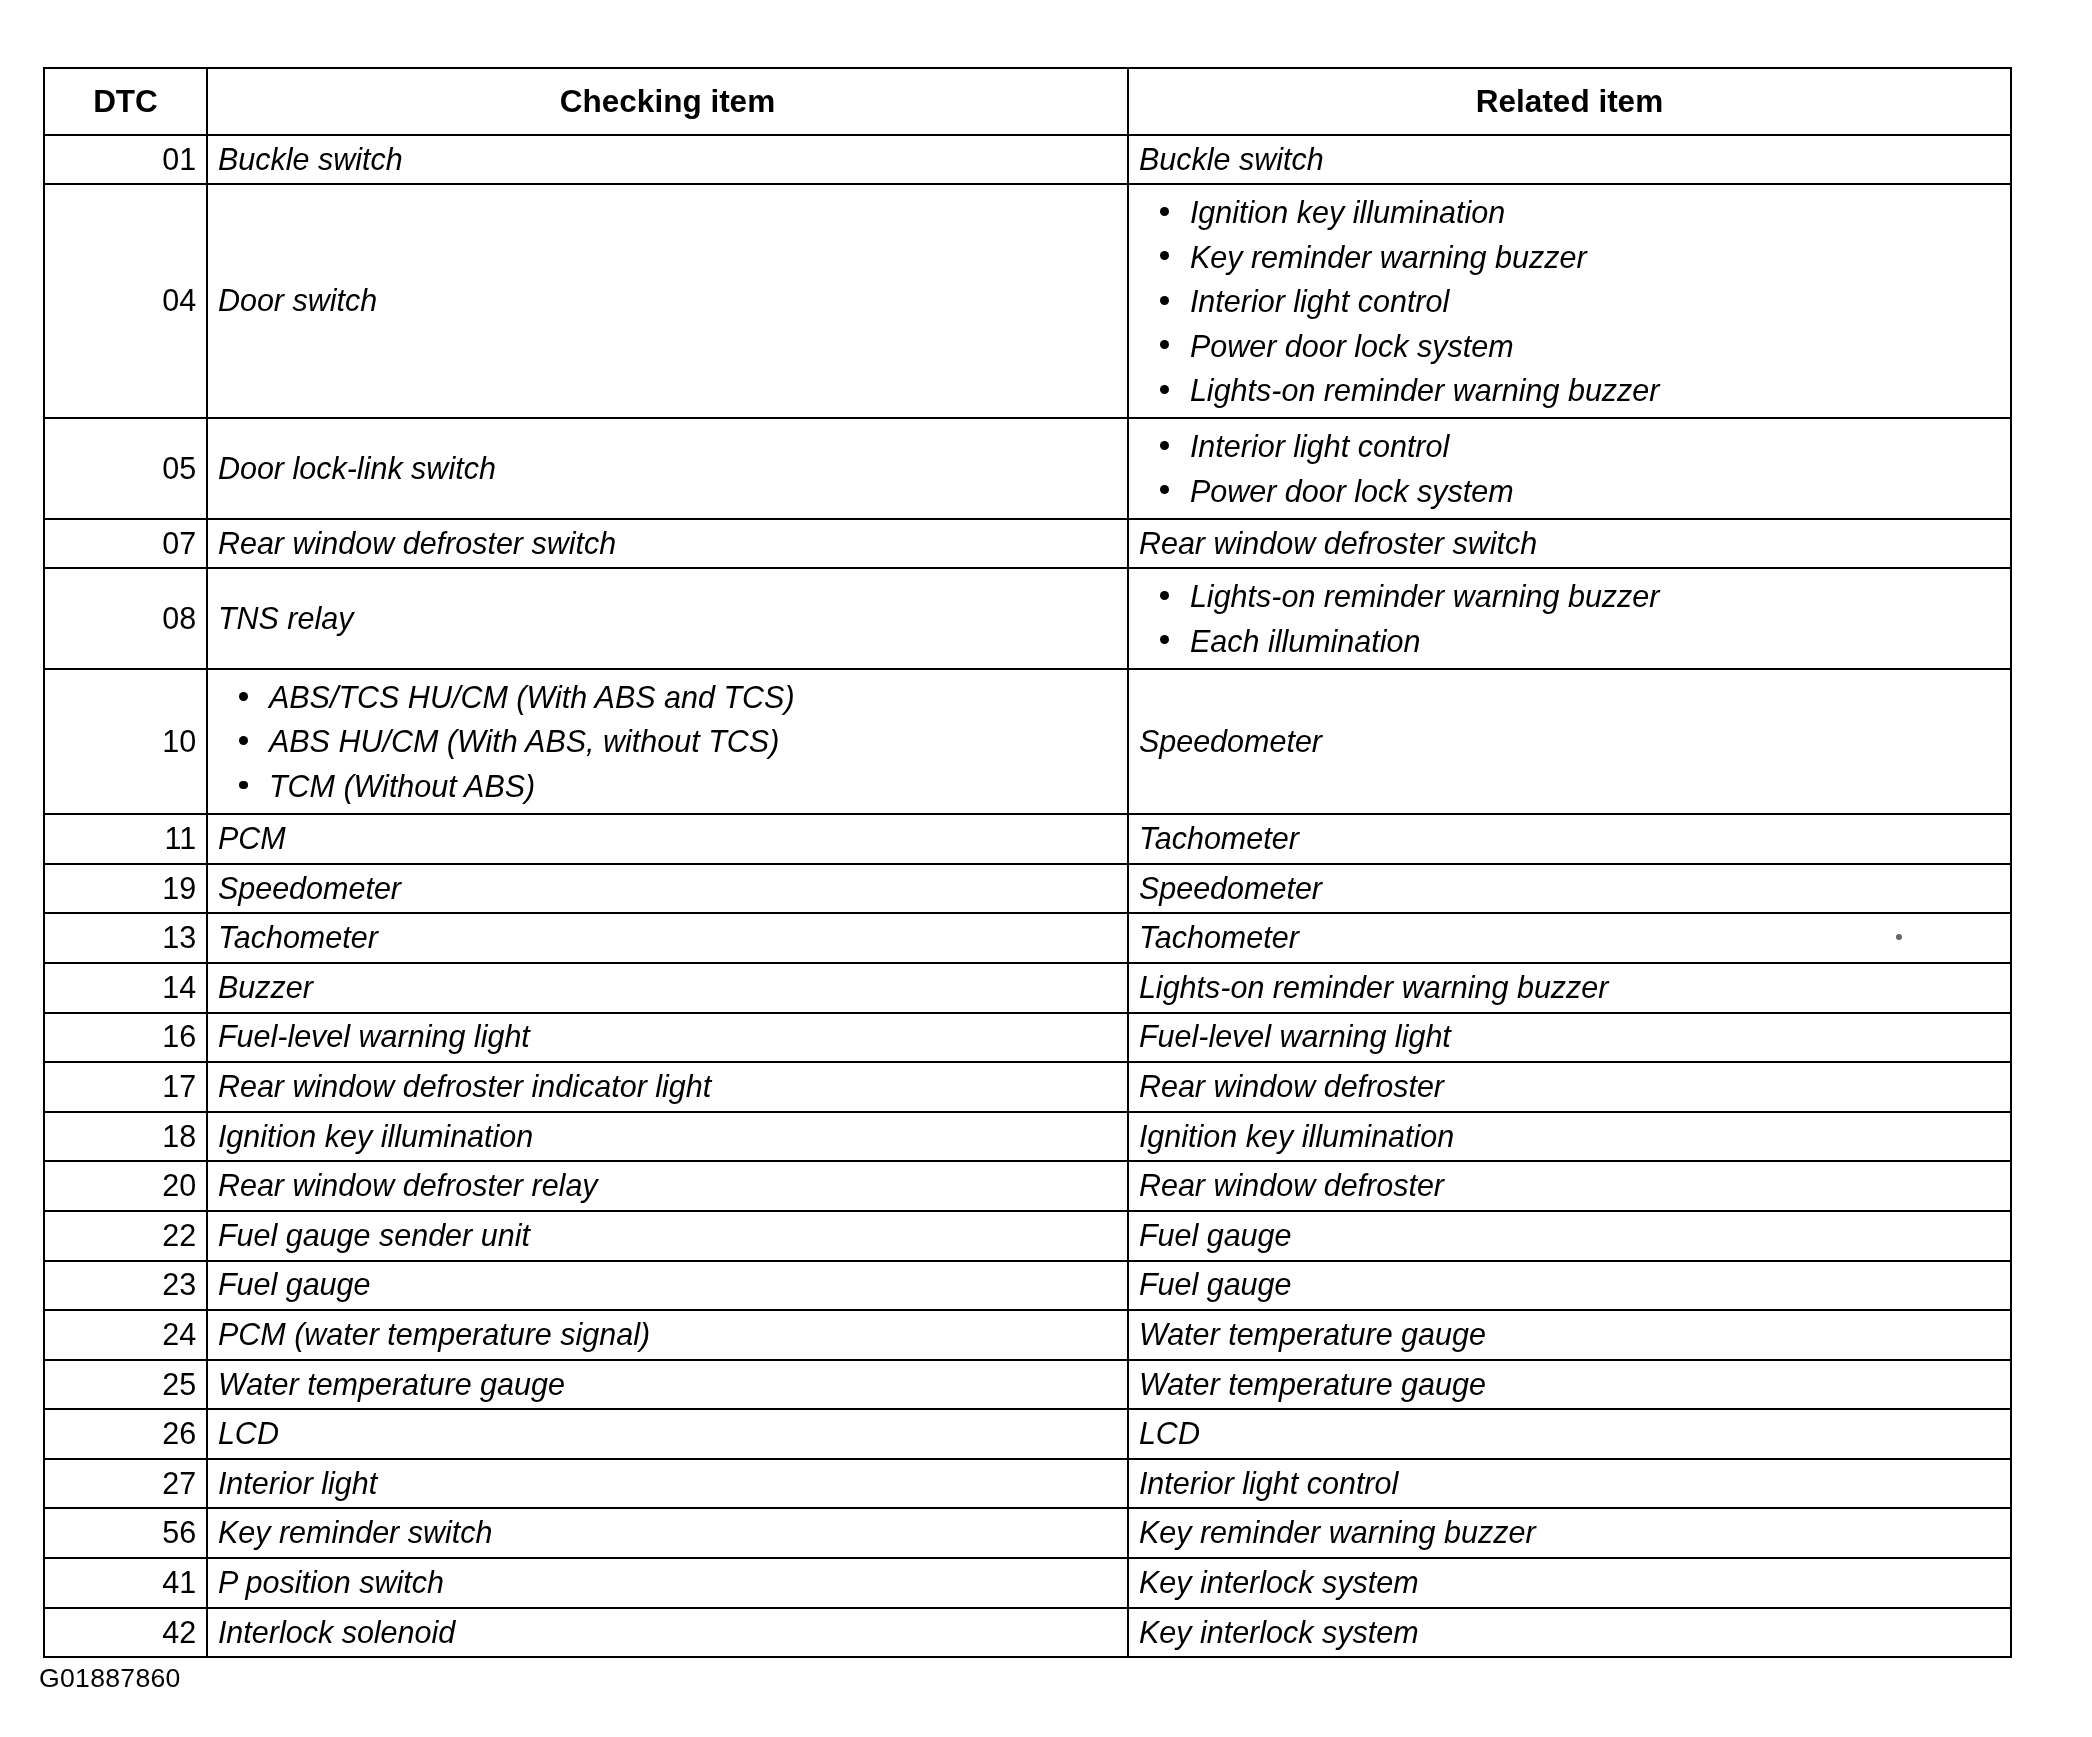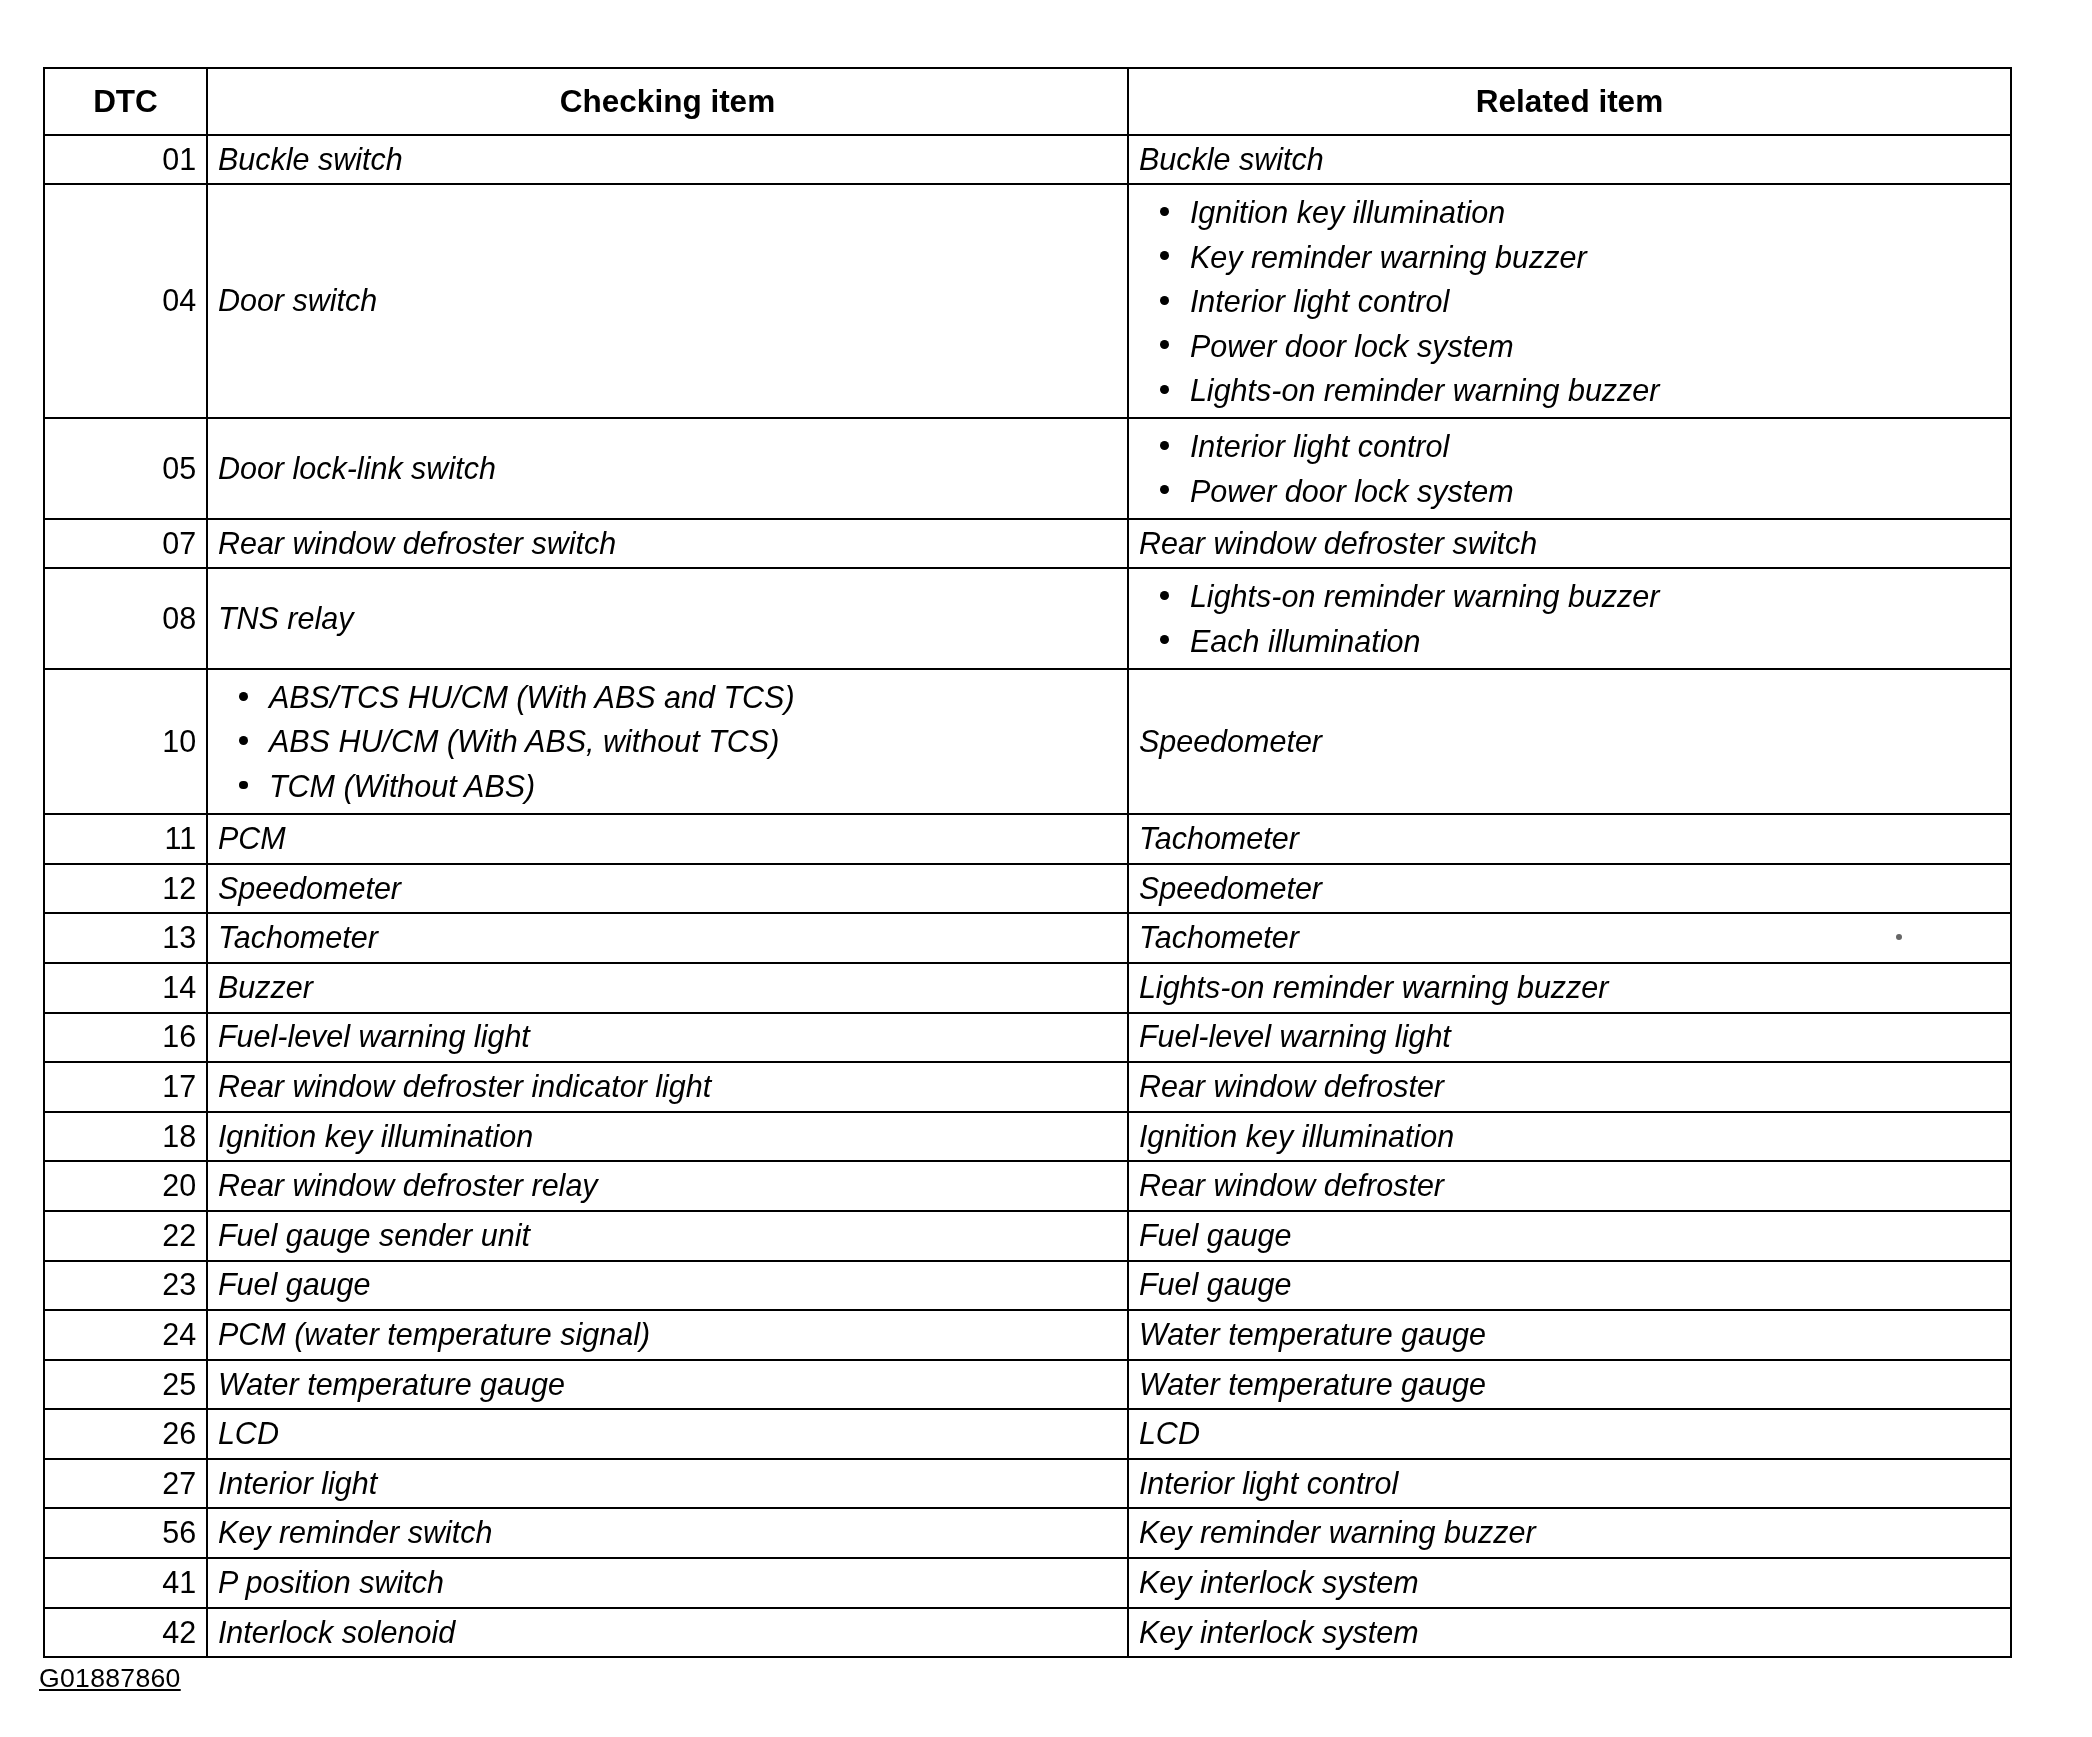--- a/index.html
+++ b/index.html
@@ -85,21 +85,20 @@
   .multirow-pad {
     padding-top: 13.8px;
     padding-bottom: 13.8px;
   }
   .figure-id {
     position: absolute;
     left: 39px;
     top: 1663px;
     font-size: 26.6px;
     letter-spacing: 0.3px;
-    text-decoration: underline;
   }
   .stray-dot {
     position: absolute;
     left: 1896px;
     top: 934px;
     width: 5.9px;
     height: 5.9px;
     background: #333;
     border-radius: 50%;
     opacity: 0.75;
@@ -178,21 +177,21 @@
               </ul>
             </td>
             <td class="text-cell"><span>Speedometer</span></td>
           </tr>
           <tr>
             <td class="dtc-cell">11</td>
             <td class="text-cell"><span>PCM</span></td>
             <td class="text-cell"><span>Tachometer</span></td>
           </tr>
           <tr>
-            <td class="dtc-cell">12</td>
+            <td class="dtc-cell">19</td>
             <td class="text-cell"><span>Speedometer</span></td>
             <td class="text-cell"><span>Speedometer</span></td>
           </tr>
           <tr>
             <td class="dtc-cell">13</td>
             <td class="text-cell"><span>Tachometer</span></td>
             <td class="text-cell"><span>Tachometer</span></td>
           </tr>
           <tr>
             <td class="dtc-cell">14</td>

